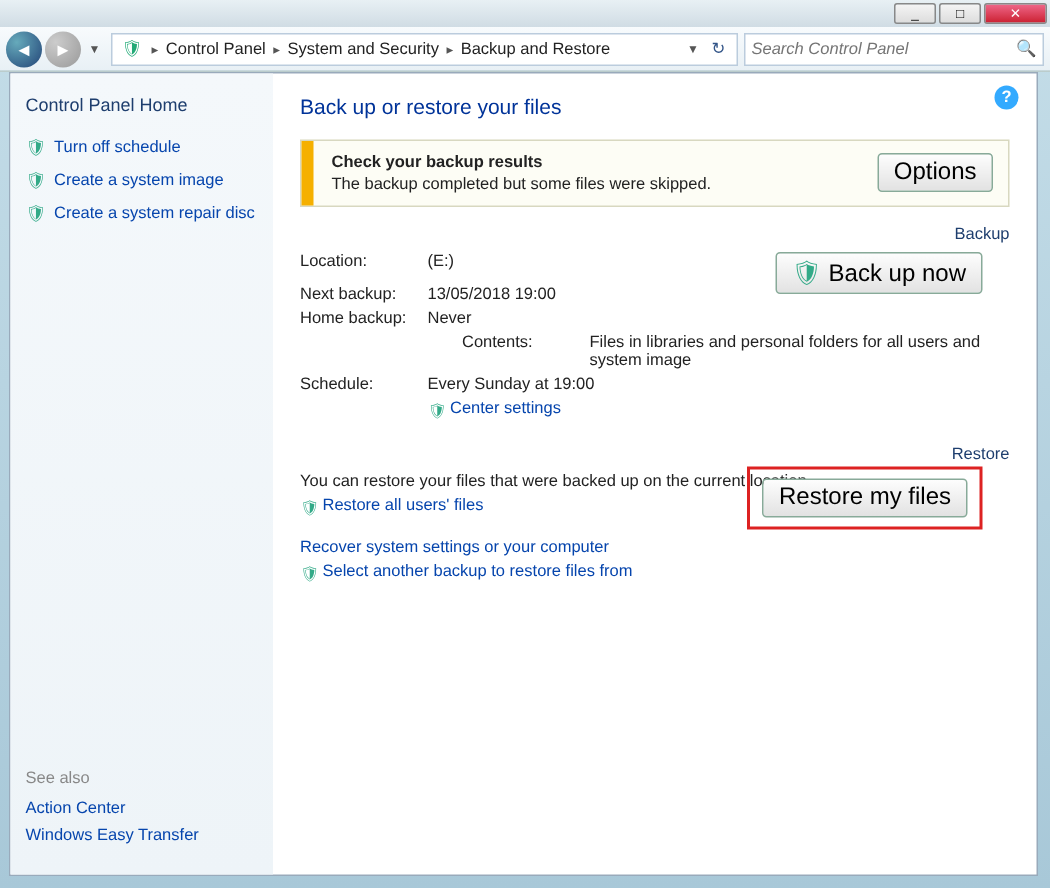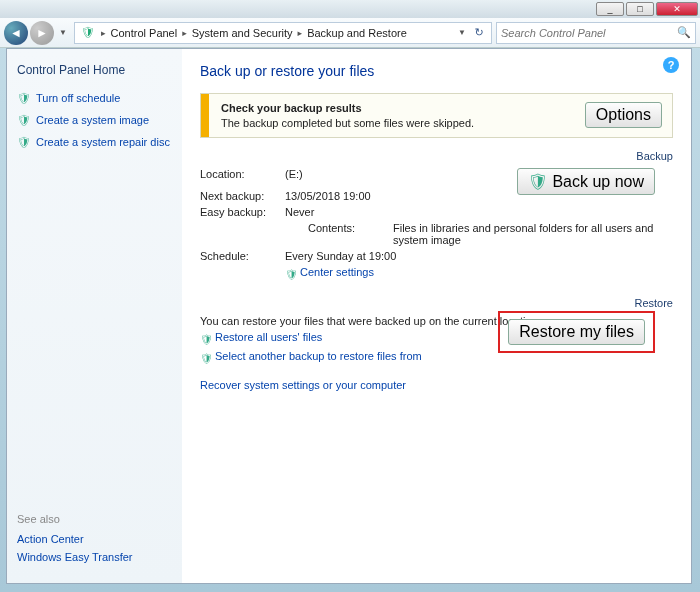--- a/index.html
+++ b/index.html
@@ -137,21 +137,21 @@
         <div class="k">Location:</div>
         <div class="v">(E:)</div>
       </div>
 
 
       <div class="row" style="margin-top:10px;">
         <div class="k">Next backup:</div>
         <div class="v">13/05/2018 19:00</div>
       </div>
       <div class="row">
-        <div class="k">Easy backup:</div>
+        <div class="k">Home backup:</div>
         <div class="v">Never</div>
       </div>
       <div class="row">
         <div class="k">Contents:</div>
         <div class="v" style="max-width:280px;">Files in libraries and personal folders for all users and system image</div>
       </div>
       <div class="row">
         <div class="k">Schedule:</div>
         <div class="v">Every Sunday at 19:00</div>
       </div>
@@ -166,22 +166,22 @@
     <div class="section-label" style="margin-top:16px;">Restore</div>
 
     <div style="position:relative;">
       <div class="restore-highlight backup-right" style="top:-4px;">
         <button class="btn">Restore my files</button>
       </div>
       <div class="restore-row">You can restore your files that were backed up on the current location.</div>
       <div class="restore-row inline-link">
         <span class="ico">🛡</span><span>Restore all users' files</span>
       </div>
+      <div class="restore-row inline-link" style="margin-top:14px;">
+        <span>Recover system settings or your computer</span>
+      </div>
       <div class="restore-row inline-link">
         <span class="ico">🛡</span><span>Select another backup to restore files from</span>
-      </div>
-      <div class="restore-row inline-link" style="margin-top:14px;">
-        <span>Recover system settings or your computer</span>
       </div>
     </div>
 
   </div>
 </div>
 
 </body></html>

